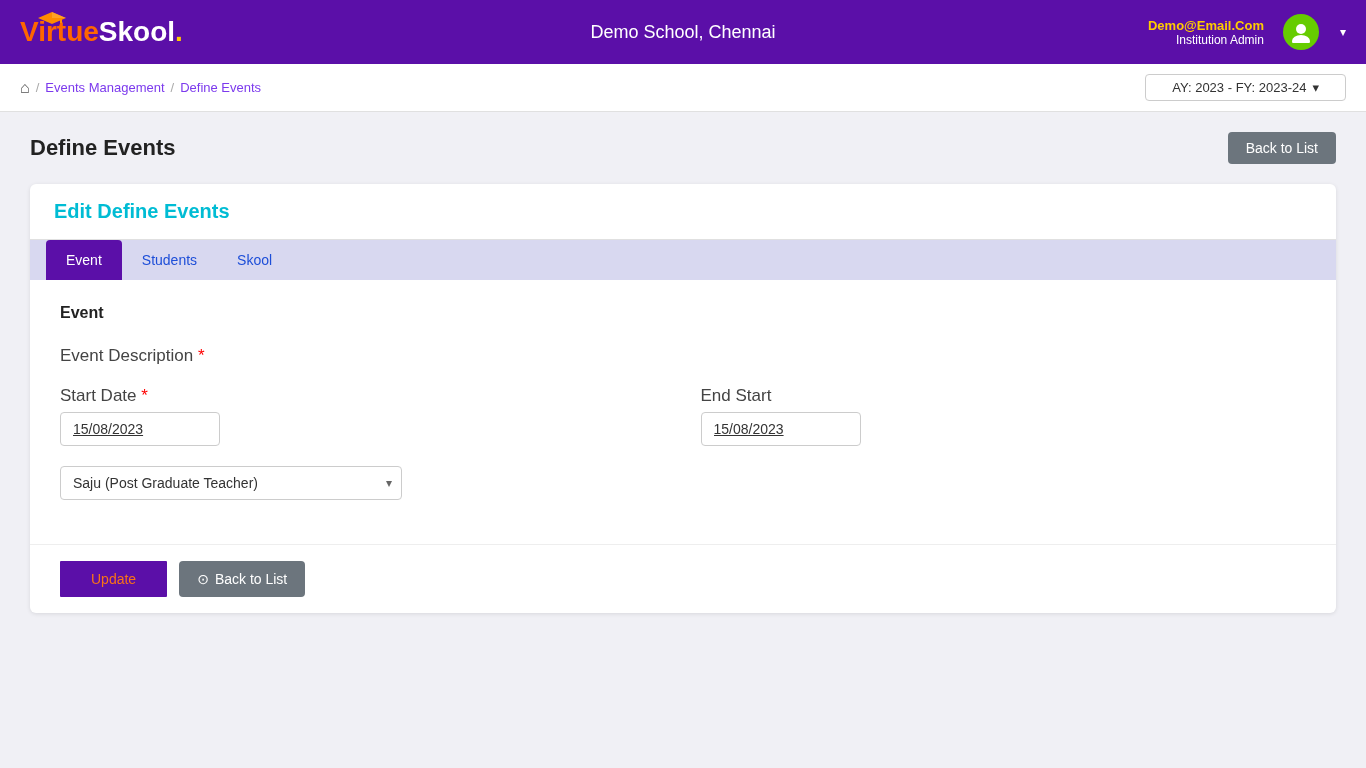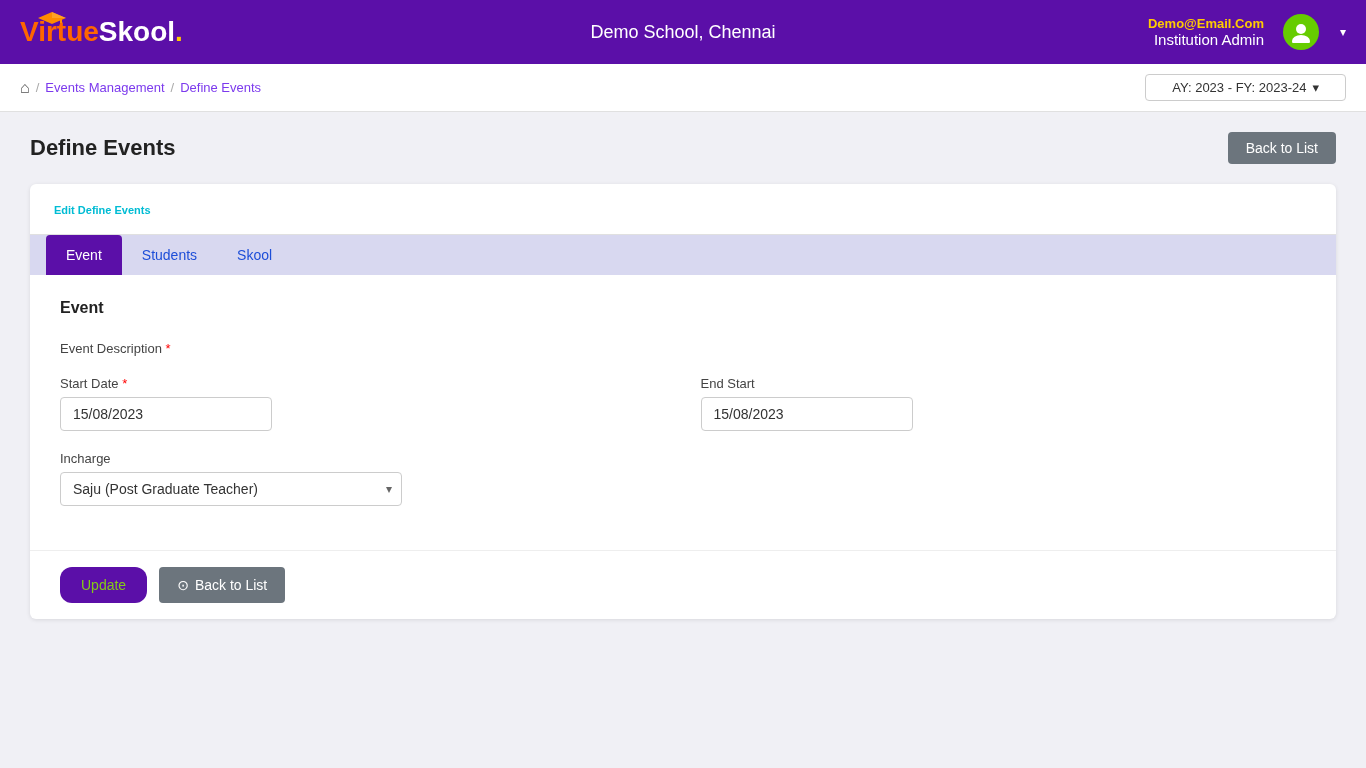--- a/index.html
+++ b/index.html
@@ -39,21 +39,21 @@
       gap: 19px;
     }
     .user-email {
       color: #ffcc00;
       font-size: 13px;
       font-weight: bold;
       text-align: right;
     }
     .user-role {
       color: white;
-      font-size: 15px;
+      font-size: 12px;
       text-align: right;
     }
     .user-info-text { text-align: right; }
     .avatar-circle {
       width: 36px;
       height: 36px;
       border-radius: 50%;
       background: #66cc00;
       display: flex;
       align-items: center;
@@ -133,21 +133,21 @@
       border-radius: 6px;
       box-shadow: 0 1px 4px rgba(0,0,0,0.1);
       overflow: hidden;
     }
     .form-card-header {
       padding: 16px 24px;
       border-bottom: 1px solid #e0e0e0;
     }
     .form-card-title {
       color: #00bcd4;
-      font-size: 11px;
+      font-size: 20px;
       font-weight: 600;
     }
 
     
     .tabs-bar {
       background: #d8d8f0;
       display: flex;
       align-items: center;
       padding: 0 16px;
     }
@@ -172,21 +172,21 @@
     .form-section-title {
       font-size: 16px;
       font-weight: 600;
       color: #222;
       margin-bottom: 24px;
     }
     .form-group {
       margin-bottom: 20px;
     }
     .form-label {
-      font-size: 13px;
+      font-size: 17px;
       color: #444;
       margin-bottom: 6px;
       display: block;
     }
     .required-star { color: red; }
     .form-input {
       width: 100%;
       padding: 8px 12px;
       border: 1px solid #ccc;
       border-radius: 4px;
@@ -229,24 +229,24 @@
     
     .form-actions {
       padding: 16px 30px;
       display: flex;
       gap: 12px;
       align-items: center;
       border-top: 1px solid #eee;
     }
     .btn-update {
       background: #5b0fa8;
-      color: #84cc16;
+      color: #f97316;
       border: none;
-      padding: 10px 21px;
-      border-radius: 12px;
+      padding: 10px 31px;
+      border-radius: 1px;
       font-size: 14px;
       cursor: pointer;
       font-weight: 500;
     }
     .btn-back {
       background: #6c757d;
       color: white;
       border: none;
       padding: 10px 18px;
       border-radius: 4px;
@@ -257,21 +257,22 @@
       gap: 6px;
     }
     .btn-back-icon {
       font-size: 14px;
     }
 
     .date-input-wrapper {
       position: relative;
     }
     .date-input-wrapper input {
-      width: 212px;
+      width: 160px;
+      text-decoration: underline;
     }
   </style>
 </head>
 <body>
 
 <div class="header">
   <div class="logo">
     <span style="position:relative; display:inline-block;">
       <span style="position:absolute; top:-6px; left:18px; display:inline-block;">
         <svg width="28" height="14" viewBox="0 0 28 14">
@@ -359,21 +360,20 @@
           <label class="form-label">
             <span>End Start</span>
           </label>
           <div class="date-input-wrapper">
             <input type="text" class="form-input" value="15/08/2023" style="">
           </div>
         </div>
       </div>
 
       <div class="form-group">
-        <label class="form-label">Incharge</label>
         <div class="form-select-wrapper">
           <select class="form-select">
             <option value="saju">Saju (Post Graduate Teacher)</option>
           </select>
           <span class="select-arrow">▾</span>
         </div>
       </div>
     </div>
 
     <div class="form-actions">

